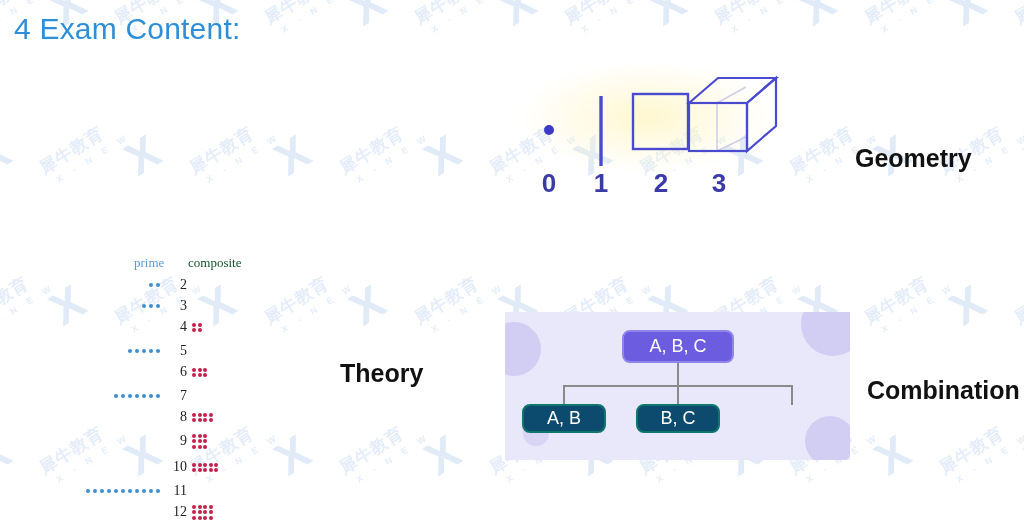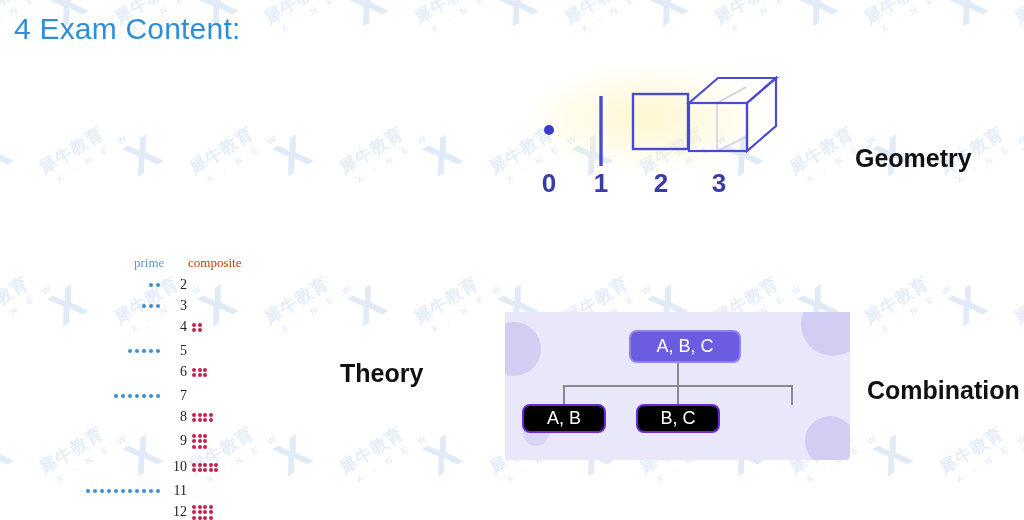--- a/index.html
+++ b/index.html
@@ -40,36 +40,36 @@
              z-index:0;}
   .dims-row{position:absolute;left:0;top:0;width:340px;height:190px;z-index:2;}
   .dims-num{position:absolute;color:#3b3ba8;font-size:26px;font-weight:600;text-align:center;width:40px;}
   .dims-caption{position:absolute;left:85px;top:155px;width:180px;text-align:center;
                 color:#6677a8;font-size:21px;}
 
   
   #numbertheory-figure{position:absolute;left:100px;top:255px;width:240px;height:260px;z-index:4;}
   .nt-head{position:absolute;top:0;font-family:"Liberation Serif", serif;font-size:13px;}
   .nt-head.prime{left:34px;color:#5b9bd5;}
-  .nt-head.composite{left:88px;color:#c2410c;}
+  .nt-head.composite{left:88px;color:#14532d;}
   .nt-row{position:absolute;height:18px;}
   .nt-num{position:absolute;font-family:"Liberation Serif", serif;font-size:14px;color:#222;text-align:right;}
   .dotrow{position:absolute;display:flex;align-items:center;}
   .pdot{width:4px;height:4px;border-radius:50%;background:#3d8fd0;margin-right:3px;}
   .cgrid{position:absolute;display:grid;gap:1.5px;}
   .cdot{width:4px;height:4px;border-radius:50%;background:#c2224b;}
 
   
   #combination-figure{position:absolute;left:505px;top:312px;width:345px;height:148px;z-index:4;
                       background:#e9e8fa;overflow:hidden;}
   .blob{position:absolute;border-radius:50%;background:#c9c4ef;opacity:.75;}
   .cnode{position:absolute;display:flex;align-items:center;justify-content:center;
          color:#ffffff;font-size:18px;border-radius:8px;box-sizing:border-box;z-index:3;}
   .cnode.root{background:#6c5ce0;border:2px solid #8f84ea;}
-  .cnode.leaf{background:#000000;border:2px solid #6d28d9;}
+  .cnode.leaf{background:#0c4a6e;border:2px solid #0f766e;}
   .cline{position:absolute;background:#8a8a8a;z-index:2;}
 
   
   #footer-brand{position:absolute;right:16px;bottom:14px;z-index:7;display:flex;align-items:center;gap:7px;}
   #footer-brand .wx{width:26px;height:20px;opacity:.55;}
   #footer-brand .brandtext{font-size:19px;color:#9b9b9b;letter-spacing:1px;
                            font-family:"DejaVu Sans", sans-serif;}
 </style>
 </head>
 <body>
@@ -319,20 +319,20 @@
     <div class="blob" style="left:296px;top:-20px;width:64px;height:64px;"></div>
     <div class="blob" style="left:300px;top:104px;width:50px;height:50px;"></div>
     <div class="blob" style="left:18px;top:108px;width:26px;height:26px;opacity:.5;"></div>
 
     <div class="cline" style="left:172px;top:48px;width:2px;height:26px;"></div>
     <div class="cline" style="left:58px;top:73px;width:230px;height:2px;"></div>
     <div class="cline" style="left:58px;top:73px;width:2px;height:20px;"></div>
     <div class="cline" style="left:172px;top:73px;width:2px;height:20px;"></div>
     <div class="cline" style="left:286px;top:73px;width:2px;height:20px;"></div>
 
-    <div class="cnode root" style="left:124px;top:18px;width:112px;height:33px;">A, B, C</div>
+    <div class="cnode root" style="left:117px;top:18px;width:112px;height:33px;">A, B, C</div>
     <div class="cnode leaf" style="left:17px;top:92px;width:84px;height:29px;">A, B</div>
     <div class="cnode leaf" style="left:131px;top:92px;width:84px;height:29px;">B, C</div>
   </div>
   <div class="seclabel" id="label-combination">Combination</div>
 
 
 </div>
 
 </body></html>

